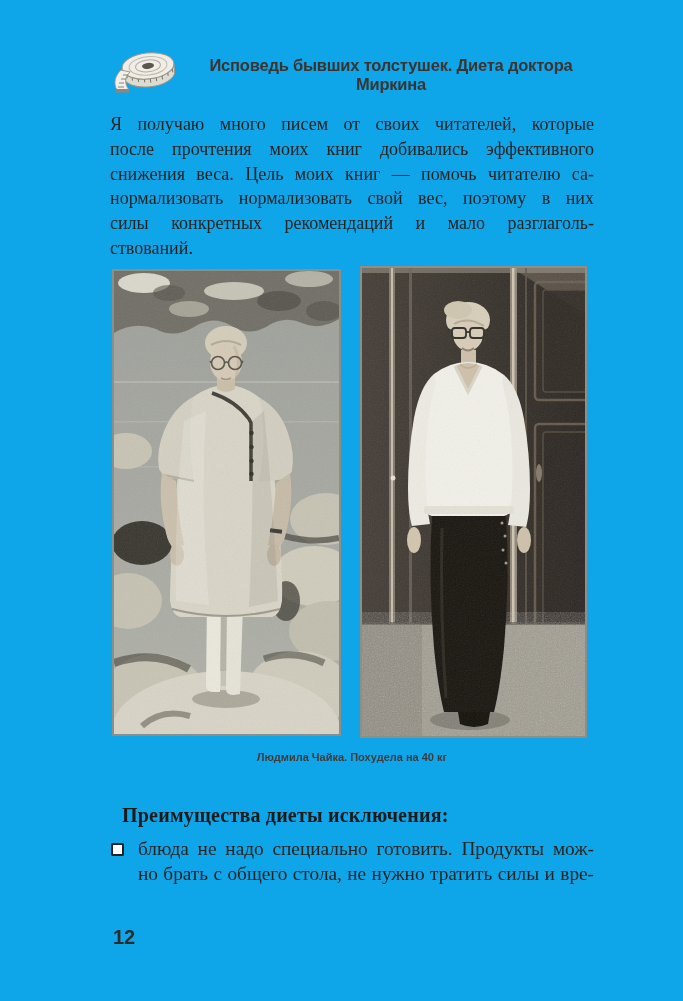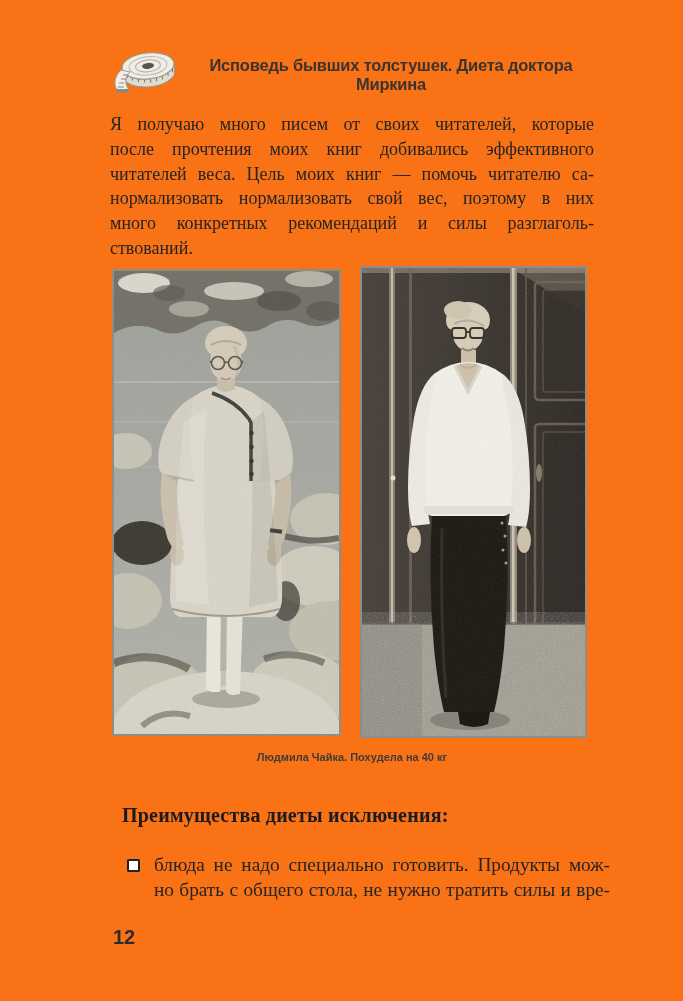--- a/index.html
+++ b/index.html
@@ -1,17 +1,17 @@
 <!DOCTYPE html>
 <html lang="ru" style="--header_text: #3b3330; --body_text: #242424; --caption_text: #3d3b3a; --photo_border: #8f8d87;"><head>
 <meta charset="utf-8">
 <style>
   html,body{margin:0;padding:0;background:#ffffff;}
   .page{
-    position:relative;width:683px;height:1001px;background:#f97316;overflow:hidden;
+    position:relative;width:683px;height:1001px;background:#0ea5e9;overflow:hidden;
     font-family:"Liberation Serif", serif;color:var(--body_text,#242424);
   }
   
   .hdr-icon{position:absolute;left:112px;top:46px;width:70px;height:47px;}
   .hdr-title{
     position:absolute;left:186px;top:56px;width:410px;text-align:center;
     font-family:"Liberation Sans", sans-serif;font-weight:700;font-size:16.5px;
     letter-spacing:-0.2px;color:var(--header_text,#3b3330);
   }
   
@@ -29,21 +29,21 @@
     position:absolute;left:110px;top:751px;width:484px;text-align:center;
     font-family:"Liberation Sans", sans-serif;font-weight:700;font-size:11px;
     color:var(--caption_text,#3d3b3a);
   }
   
   .sec-heading{
     position:absolute;left:110px;top:792px;width:484px;margin:12px;
     font-family:"Liberation Serif", serif;font-weight:700;font-size:20px;
     color:#1b1b1b;letter-spacing:0.2px;
   }
-  .bullets{position:absolute;left:110px;top:836px;width:484px;margin:16px;padding:0;list-style:none;}
+  .bullets{position:absolute;left:110px;top:836px;width:484px;margin:0;padding:0;list-style:none;}
   .bullet-item{position:relative;padding-left:28px;font-size:19.3px;line-height:25px;}
   .bullet-sq{
     position:absolute;left:1px;top:7px;width:9px;height:9px;
     border:2px solid #222;border-radius:1.5px;background:#fff;
   }
   
   .page-number{
     position:absolute;left:113px;top:926px;
     font-family:"Liberation Sans", sans-serif;font-weight:700;font-size:20px;color:#2c2c2c;
   }
@@ -79,23 +79,23 @@
         <path d="M9,33 h5"></path>
         <path d="M11,29 h5"></path>
     </g>
     <rect x="4" y="43" width="13" height="3.5" fill="#8d887c"></rect>
   </svg>
   <div class="hdr-title">Исповедь бывших толстушек. Диета доктора Миркина</div>
 
   <div class="intro">
       <div class="jline">Я получаю много писем от своих читателей, которые</div>
       <div class="jline">после прочтения моих книг добивались эффективного</div>
-      <div class="jline">читателей веса. Цель моих книг — помочь читателю са-</div>
+      <div class="jline">снижения веса. Цель моих книг — помочь читателю са-</div>
       <div class="jline">нормализовать нормализовать свой вес, поэтому в них</div>
-      <div class="jline">много конкретных рекомендаций и силы разглаголь-</div>
+      <div class="jline">силы конкретных рекомендаций и мало разглаголь-</div>
       <div class="jline last">ствований.</div>
     </div>
 
   <figure class="photo photo-before" style="margin:0">
     <svg viewBox="0 0 225 463" width="225" height="463">
       <defs>
         <filter id="nL">
             <feTurbulence type="fractalNoise" baseFrequency="0.85" numOctaves="2" stitchTiles="stitch"></feTurbulence>
             <feColorMatrix type="saturate" values="0"></feColorMatrix>
           </filter>

